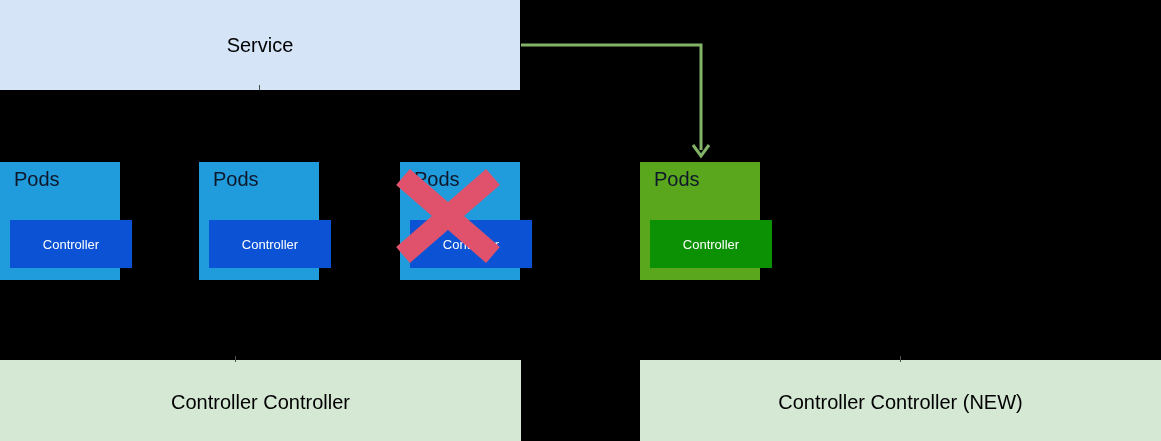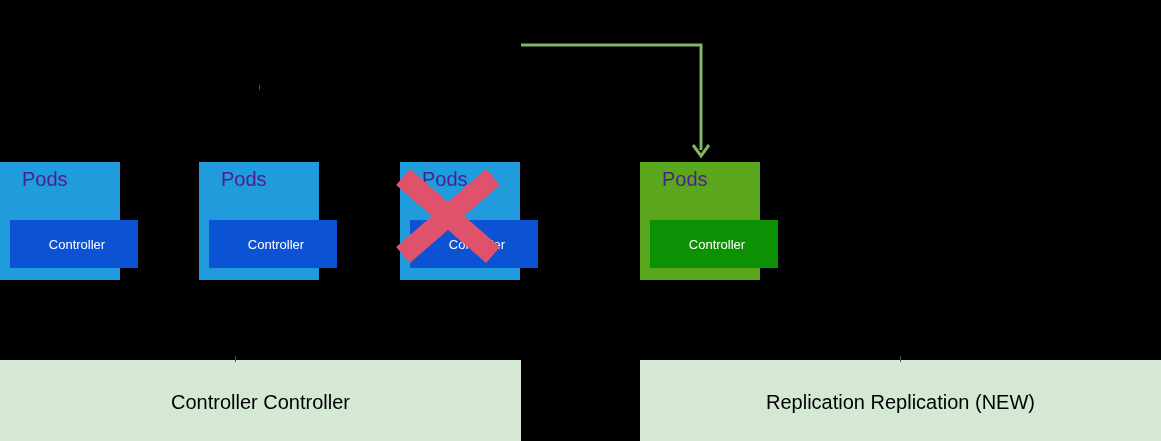--- a/index.html
+++ b/index.html
@@ -25,27 +25,27 @@
 
   
   .pod {
     position: absolute; top: 162px; width: 120px; height: 118px;
   }
   .pod-0 { left: 0; }
   .pod-1 { left: 199px; }
   .pod-2 { left: 400px; }
   .pod-3 { left: 640px; }
   .pod-label {
-    position: absolute; left: 22px; top: 5px;
-    color: #4c1d95; font-size: 20px; line-height: 24px;
+    position: absolute; left: 14px; top: 5px;
+    color: #0f172a; font-size: 20px; line-height: 24px;
   }
   .ctrl {
     position: absolute; left: 10px; top: 58px; width: 122px; height: 48px;
     display: flex; align-items: center; justify-content: center;
-    color: #fff; font-size: 13px; padding-left: 6px;
+    color: #fff; font-size: 13px;
   }
 
   
   .cross-svg { position: absolute; left: 395px; top: 168px; width: 106px; height: 96px; }
 
   
   .rc {
     top: 360px; height: 85px;
     color: #000; font-size: 20px;
   }
@@ -56,20 +56,23 @@
   .stub { position: absolute; width: 1px; background: #4d4d4d; }
   .stub-service { left: 259px; top: 85px; height: 5px; }
   .stub-rc-old  { left: 235px; top: 356px; height: 6px; }
   .stub-rc-new  { left: 900px; top: 356px; height: 6px; }
 </style>
 </head>
 <body>
 
 <div class="canvas">
 
+  <div class="box centered service" style="background: rgb(214, 228, 247);">
+    <span>Service</span>
+  </div>
 
   <svg class="arrow-svg" viewBox="0 0 200 125">
     <polyline points="1,5 181,5 181,110" fill="none" stroke-width="3" style="stroke: rgb(130, 179, 102);"></polyline>
     <path d="M173,105 L181,116 L189,105" fill="none" stroke-width="3" style="stroke: rgb(130, 179, 102);"></path>
   </svg>
 
   <div class="pod pod-0" style="background: rgb(32, 155, 220);">
     <div class="pod-label">Pods</div>
     <div class="ctrl" style="background: rgb(11, 82, 212);">
       <span>Controller</span>
@@ -100,20 +103,20 @@
   <svg class="cross-svg" viewBox="0 0 106 96">
     <line x1="8" y1="9" x2="98" y2="87" stroke-width="21" stroke-linecap="butt" style="stroke: rgb(224, 82, 107);"></line>
     <line x1="98" y1="9" x2="8" y2="87" stroke-width="21" stroke-linecap="butt" style="stroke: rgb(224, 82, 107);"></line>
   </svg>
 
   <div class="box centered rc rc-old" style="background: rgb(213, 232, 212);">
     <span>Controller Controller</span>
   </div>
 
   <div class="box centered rc rc-new" style="background: rgb(213, 232, 212);">
-    <span>Replication Replication (NEW)</span>
+    <span>Controller Controller (NEW)</span>
   </div>
 
   <div class="stub stub-service"></div>
   <div class="stub stub-rc-old"></div>
   <div class="stub stub-rc-new"></div>
 
 </div>
 
 </body></html>

